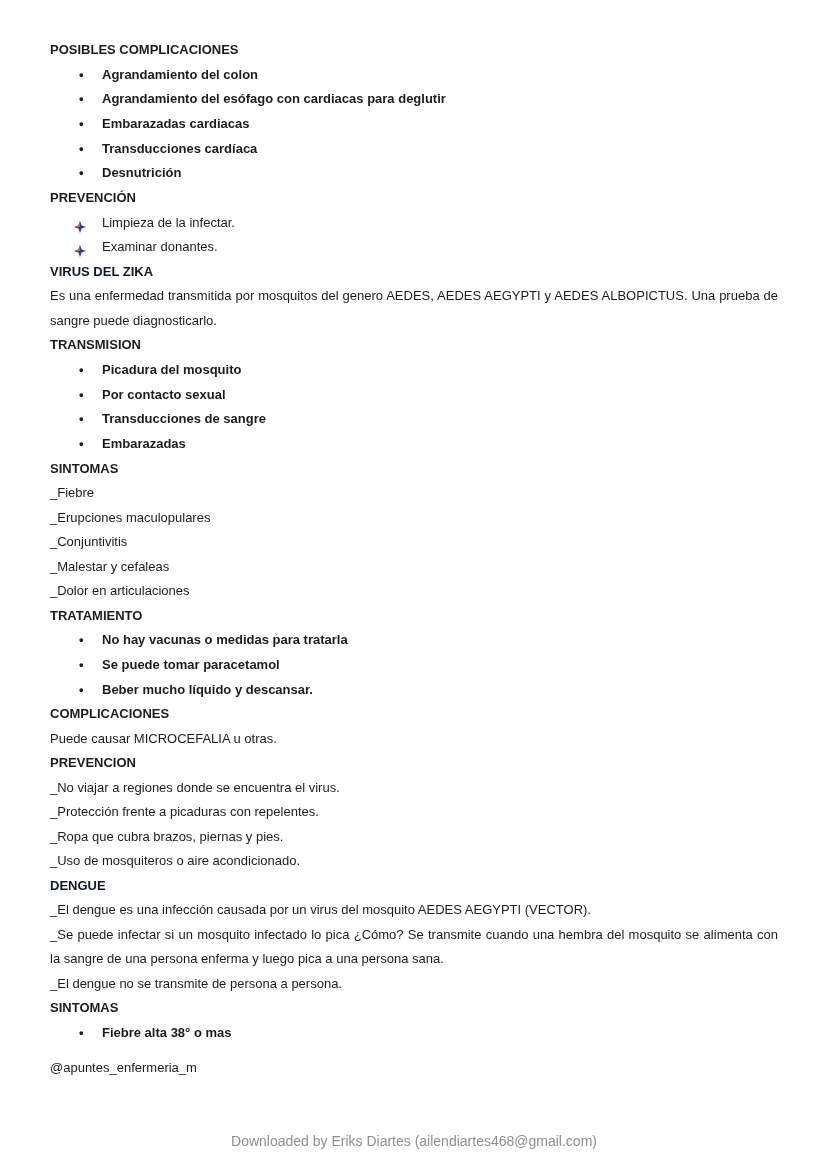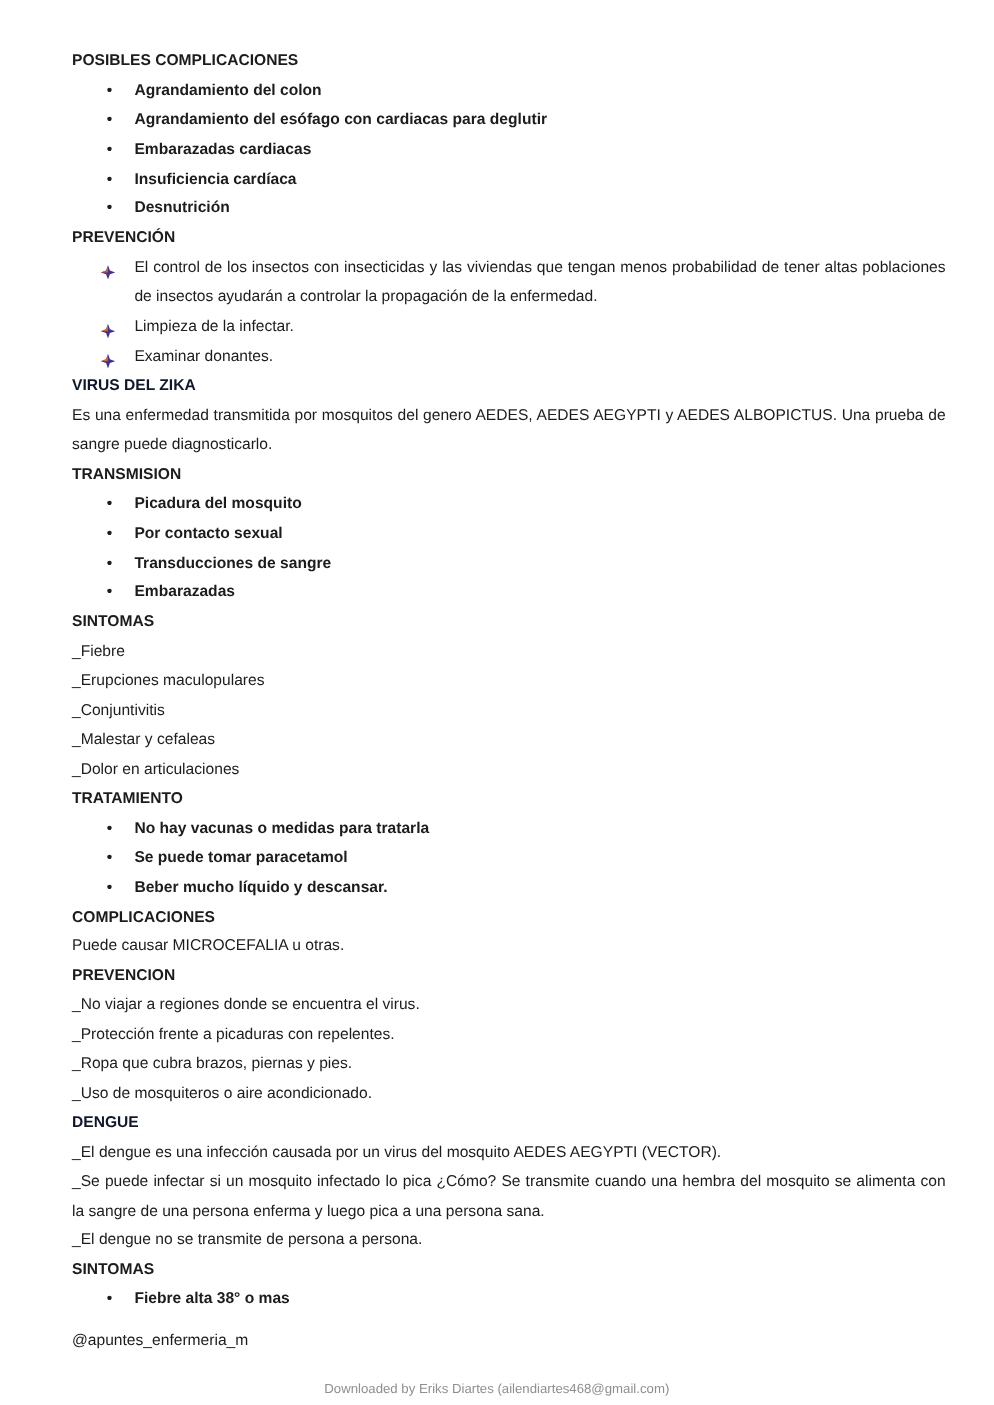--- a/index.html
+++ b/index.html
@@ -1,58 +1,51 @@
 <!DOCTYPE html>
 <html><head>
 <meta charset="utf-8">
 <style>
   html,body{margin:0;padding:0;}
   body{
     width:828px;height:1171px;position:relative;background:#ffffff;
     font-family:"Liberation Sans", sans-serif;
     font-size:13px;color:#1c1c1c;overflow:hidden;
   }
-  .page{position:absolute;top:38px;left:50px;width:728px;margin-left:10px;}
+  .page{position:absolute;top:38px;left:50px;width:728px;}
   .h{font-weight:bold;margin:0;line-height:24.5px;}
   .hg{font-weight:bold;margin:0;line-height:24.5px;color:#0f172a;}
   .para{margin:0;line-height:24.5px;text-align:justify;}
   .line{margin:0;line-height:24.5px;text-align:justify;}
   ul.bullets{list-style:none;margin:0;padding:0;font-weight:bold;}
   ul.bullets li{position:relative;padding-left:52px;line-height:24.7px;}
   ul.bullets li::before{content:"\2022";position:absolute;left:29px;top:0;color:#1c1c1c;}
   ul.stars{list-style:none;margin:0;padding:0;}
   ul.stars li{position:relative;padding-left:52px;line-height:24.7px;text-align:justify;}
   ul.stars li .star{position:absolute;left:24px;top:6px;width:12px;height:12px;display:block;}
   .handle{margin:10px 0 0 0;line-height:24.5px;}
-  .footer{position:absolute;left:0;bottom:7px;width:828px;text-align:center;
-          font-size:11px;color:#8f8f8f;}
+  .footer{position:absolute;left:0;bottom:22px;width:828px;text-align:center;
+          font-size:14px;color:#8f8f8f;}
 </style>
 </head>
 <body>
 
 <div class="page">
 
   <p class="h">POSIBLES COMPLICACIONES</p>
   <ul class="bullets">
     <li>Agrandamiento del colon</li>
     <li>Agrandamiento del esófago con cardiacas para deglutir</li>
     <li>Embarazadas cardiacas</li>
-    <li>Insuficiencia cardíaca</li>
+    <li>Transducciones cardíaca</li>
     <li>Desnutrición</li>
   </ul>
 
   <p class="h">PREVENCIÓN</p>
   <ul class="stars">
-    <li>
-      <span class="star"><svg width="12" height="12" viewBox="0 0 12 12">
-            <path d="M6 0 L7.6 4.4 L12 6 L7.6 7.6 L6 12 L4.4 7.6 L0 6 L4.4 4.4 Z" fill="#43318f"></path>
-            <path d="M6 0 L6 6 L0 6 L4.4 4.4 Z" fill="#d2622a"></path>
-          </svg></span>
-      <span>El control de los insectos con insecticidas y las viviendas que tengan menos probabilidad de tener altas poblaciones de insectos ayudarán a controlar la propagación de la enfermedad.</span>
-    </li>
     <li>
       <span class="star"><svg width="12" height="12" viewBox="0 0 12 12">
             <path d="M6 0 L7.6 4.4 L12 6 L7.6 7.6 L6 12 L4.4 7.6 L0 6 L4.4 4.4 Z" fill="#43318f"></path>
             <path d="M6 0 L6 6 L0 6 L4.4 4.4 Z" fill="#d2622a"></path>
           </svg></span>
       <span>Limpieza de la infectar.</span>
     </li>
     <li>
       <span class="star"><svg width="12" height="12" viewBox="0 0 12 12">
             <path d="M6 0 L7.6 4.4 L12 6 L7.6 7.6 L6 12 L4.4 7.6 L0 6 L4.4 4.4 Z" fill="#43318f"></path>

